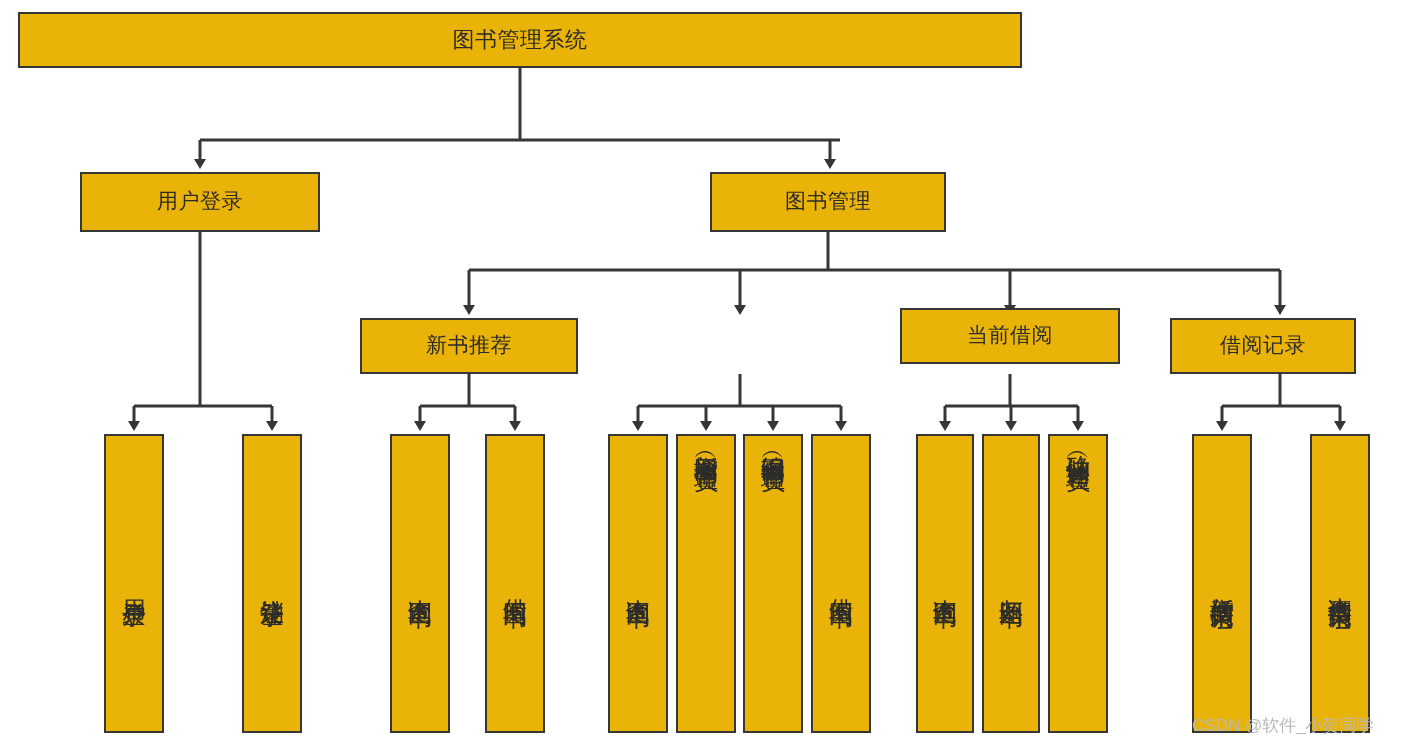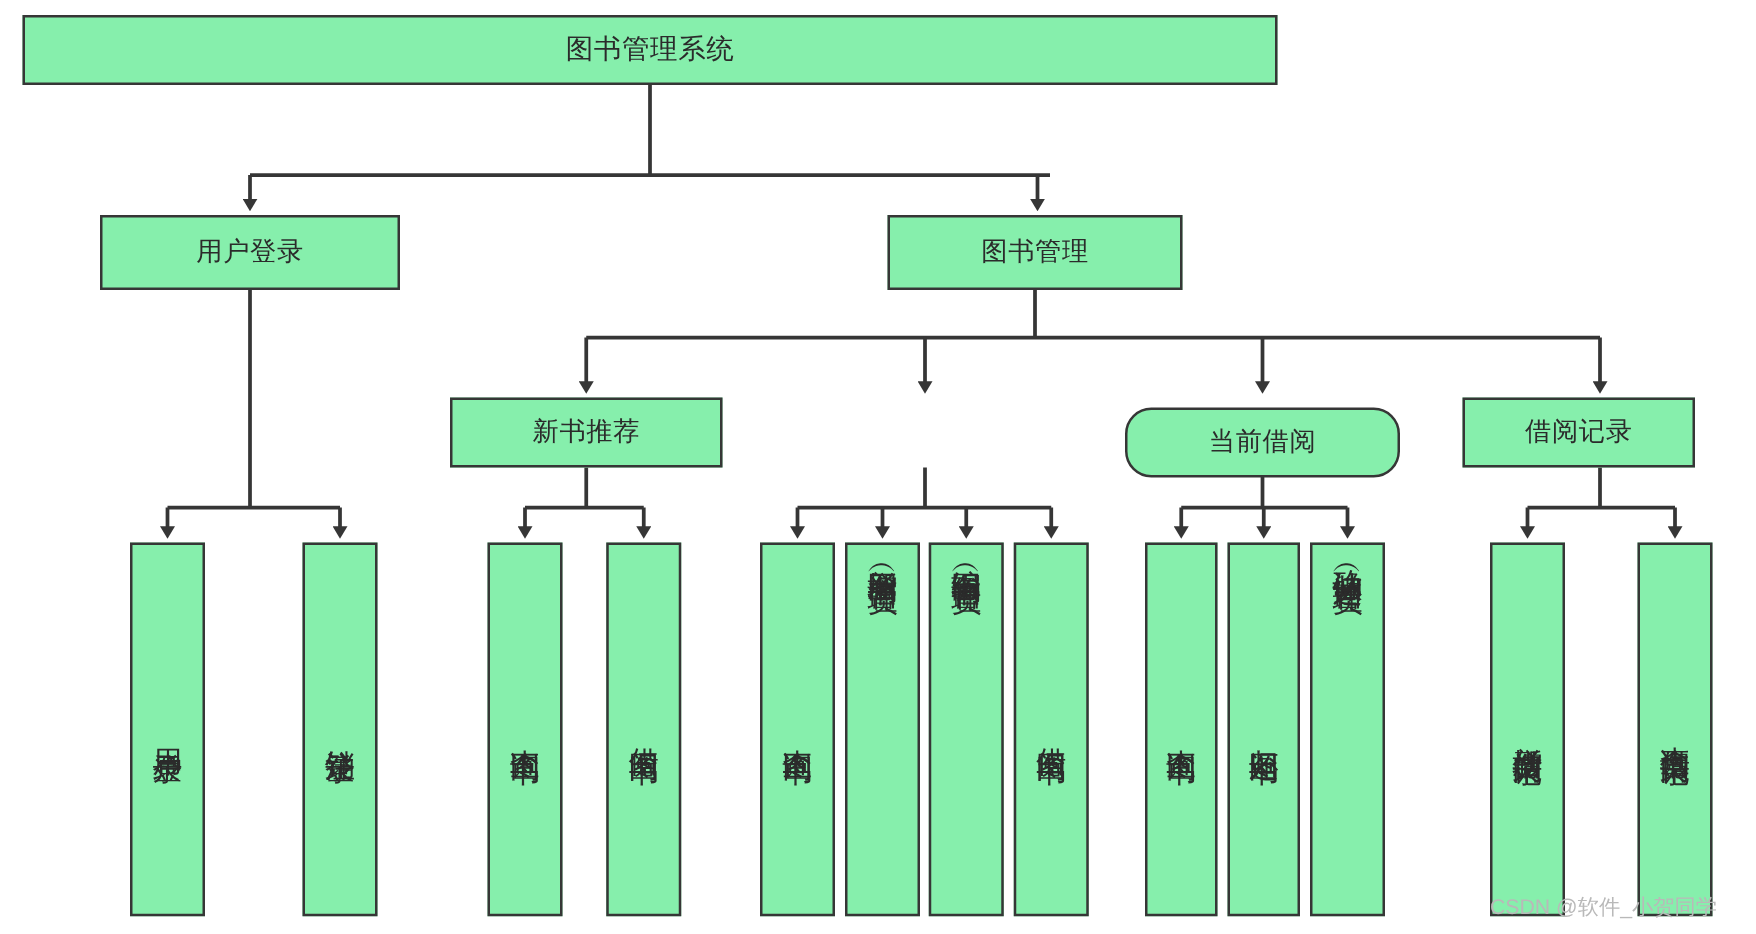--- a/index.html
+++ b/index.html
@@ -21,21 +21,21 @@
     position: absolute;
     left: 0;
     top: 0;
     width: 1405px;
     height: 747px;
     pointer-events: none;
   }
   .node {
     position: absolute;
     box-sizing: border-box;
-    background: #86efac;
+    background: #eab308;
     border: 2px solid #363636;
     display: flex;
     align-items: center;
     justify-content: center;
     color: #2b2b2b;
   }
   .node .lbl {
     display: block;
     text-align: center;
     line-height: 1.12;
@@ -136,21 +136,21 @@
   <div class="node horiz" id="node-l2-0" style="left: 80px; top: 172px; width: 240px; height: 60px;">
     <span class="lbl">用户登录</span>
   </div>
   <div class="node horiz" id="node-l2-1" style="left: 710px; top: 172px; width: 236px; height: 60px;">
     <span class="lbl">图书管理</span>
   </div>
 
   <div class="node horiz" id="node-l3-0" style="left: 360px; top: 318px; width: 218px; height: 56px;">
     <span class="lbl">新书推荐</span>
   </div>
-  <div class="node horiz" id="node-l3-2" style="left: 900px; top: 326px; width: 220px; height: 56px; border-radius: 21px;">
+  <div class="node horiz" id="node-l3-2" style="left: 900px; top: 308px; width: 220px; height: 56px;">
     <span class="lbl">当前借阅</span>
   </div>
   <div class="node horiz" id="node-l3-3" style="left: 1170px; top: 318px; width: 186px; height: 56px;">
     <span class="lbl">借阅记录</span>
   </div>
 
   <div class="node vert mid" id="node-leaf-0" style="left: 104px; top: 434px; width: 60px; height: 299px;">
     <span class="lbl">用户登录</span>
   </div>
   <div class="node vert mid" id="node-leaf-1" style="left: 242px; top: 434px; width: 60px; height: 299px;">

